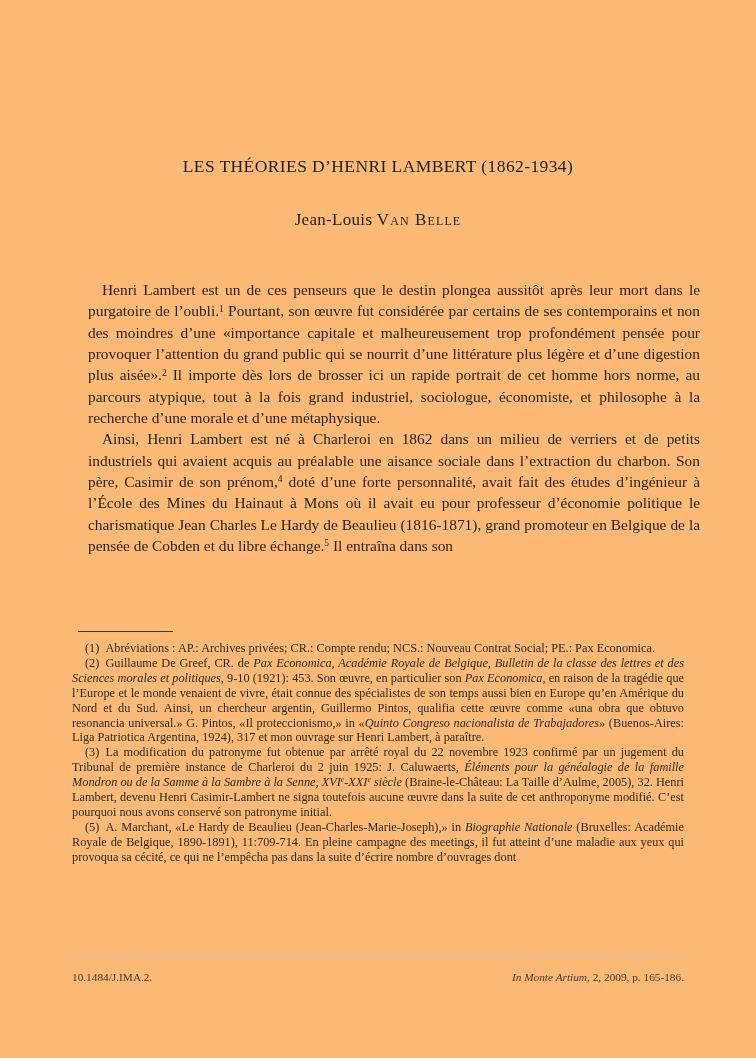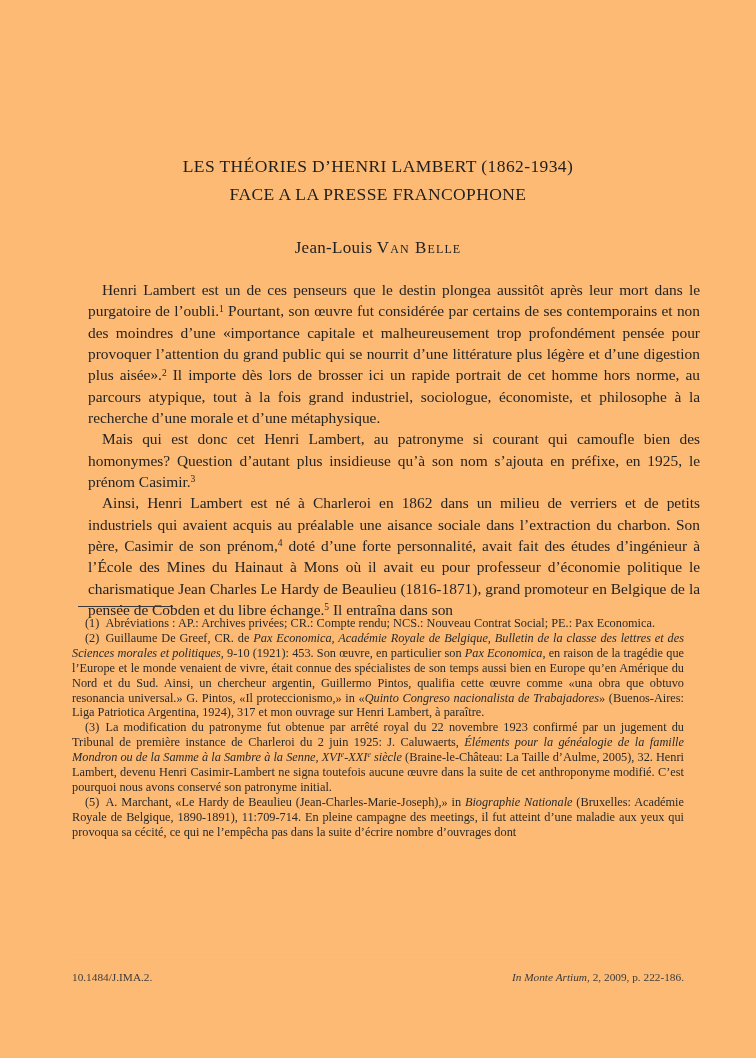--- a/index.html
+++ b/index.html
@@ -41,21 +41,21 @@
     position: absolute;
     left: 88px; top: 279px; width: 612px;
     font-size: 15.4px;
     line-height: 21.35px;
     text-align: justify;
     color: #242424;
   }
   .body-text p { margin: 0; text-indent: 14px; }
   .footnotes {
     position: absolute;
-    left: 72px; top: 606px; width: 612px;
+    left: 72px; top: 631px; width: 612px;
   }
   .footnote-rule {
     width: 95px; height: 1px;
     background: #3a3a3a;
     margin-left: 6px;
   }
   .notes {
     margin-top: 9px;
     font-size: 12.3px;
     line-height: 14.9px;
@@ -90,45 +90,43 @@
   }
 </style>
 </head>
 <body>
 
 <div class="page">
 
   <header class="title-block">
     <h1 class="article-title">
       <span class="title-line">LES THÉORIES D’HENRI LAMBERT (1862-1934)</span>
-      <span class="title-line">FACE A LA PRESSE FRANCOPHONE</span>
     </h1>
     <div class="author">
       <span class="given">Jean-Louis</span>
       <span class="family">Van Belle</span>
     </div>
   </header>
 
   <main class="body-text">
     <p class="paragraph"><span>Henri Lambert est un de ces penseurs que le destin plongea aussitôt après leur mort dans le purgatoire de l’oubli.</span><span class="sup">1</span><span> Pourtant, son œuvre fut considérée par certains de ses contemporains et non des moindres d’une «importance capitale et malheureusement trop profondément pensée pour provoquer l’attention du grand public qui se nourrit d’une littérature plus légère et d’une digestion plus aisée».</span><span class="sup">2</span><span> Il importe dès lors de brosser ici un rapide portrait de cet homme hors norme, au parcours atypique, tout à la fois grand industriel, sociologue, économiste, et philosophe à la recherche d’une morale et d’une métaphysique.</span></p>
-    <p class="paragraph"><span>Mais qui est donc cet Henri Lambert, au patronyme si courant qui camoufle bien des homonymes? Question d’autant plus insidieuse qu’à son nom s’ajouta en préfixe, en 1925, le prénom Casimir.</span><span class="sup">3</span></p>
     <p class="paragraph"><span>Ainsi, Henri Lambert est né à Charleroi en 1862 dans un milieu de verriers et de petits industriels qui avaient acquis au préalable une aisance sociale dans l’extraction du charbon. Son père, Casimir de son prénom,</span><span class="sup">4</span><span> doté d’une forte personnalité, avait fait des études d’ingénieur à l’École des Mines du Hainaut à Mons où il avait eu pour professeur d’économie politique le charismatique Jean Charles Le Hardy de Beaulieu (1816-1871), grand promoteur en Belgique de la pensée de Cobden et du libre échange.</span><span class="sup">5</span><span> Il entraîna dans son</span></p>
   </main>
 
   <section class="footnotes">
     <div class="footnote-rule"></div>
     <div class="notes">
       <p class="footnote"><span>(1) Abréviations : AP.: Archives privées; CR.: Compte rendu; NCS.: Nouveau Contrat Social; PE.: Pax Economica.</span></p>
       <p class="footnote"><span>(2) Guillaume De Greef, CR. de </span><span class="i">Pax Economica, Académie Royale de Belgique, Bulletin de la classe des lettres et des Sciences morales et politiques</span><span>, 9-10 (1921): 453. Son œuvre, en particulier son </span><span class="i">Pax Economica</span><span>, en raison de la tragédie que l’Europe et le monde venaient de vivre, était connue des spécialistes de son temps aussi bien en Europe qu’en Amérique du Nord et du Sud. Ainsi, un chercheur argentin, Guillermo Pintos, qualifia cette œuvre comme «una obra que obtuvo resonancia universal.» G. Pintos, «Il proteccionismo,» in «</span><span class="i">Quinto Congreso nacionalista de Trabajadores</span><span>» (Buenos-Aires: Liga Patriotica Argentina, 1924), 317 et mon ouvrage sur Henri Lambert, à paraître.</span></p>
       <p class="footnote"><span>(3) La modification du patronyme fut obtenue par arrêté royal du 22 novembre 1923 confirmé par un jugement du Tribunal de première instance de Charleroi du 2 juin 1925: J. Caluwaerts, </span><span class="i">Éléments pour la généalogie de la famille Mondron ou de la Samme à la Sambre à la Senne, XVI</span><span class="i-sup">e</span><span class="i">-XXI</span><span class="i-sup">e</span><span class="i"> siècle</span><span> (Braine-le-Château: La Taille d’Aulme, 2005), 32. Henri Lambert, devenu Henri Casimir-Lambert ne signa toutefois aucune œuvre dans la suite de cet anthroponyme modifié. C’est pourquoi nous avons conservé son patronyme initial.</span></p>
       <p class="footnote"><span>(5) A. Marchant, «Le Hardy de Beaulieu (Jean-Charles-Marie-Joseph),» in </span><span class="i">Biographie Nationale</span><span> (Bruxelles: Académie Royale de Belgique, 1890-1891), 11:709-714. En pleine campagne des meetings, il fut atteint d’une maladie aux yeux qui provoqua sa cécité, ce qui ne l’empêcha pas dans la suite d’écrire nombre d’ouvrages dont</span></p>
     </div>
   </section>
 
   <footer class="page-footer">
     <div class="footer-rule"></div>
     <div class="footer-row">
       <span class="doi">10.1484/J.IMA.2.</span>
-      <span class="citation"><span class="i">In Monte Artium</span><span>, 2, 2009, p. 222-186.</span></span>
+      <span class="citation"><span class="i">In Monte Artium</span><span>, 2, 2009, p. 165-186.</span></span>
     </div>
   </footer>
 
 </div>
 
 </body></html>

